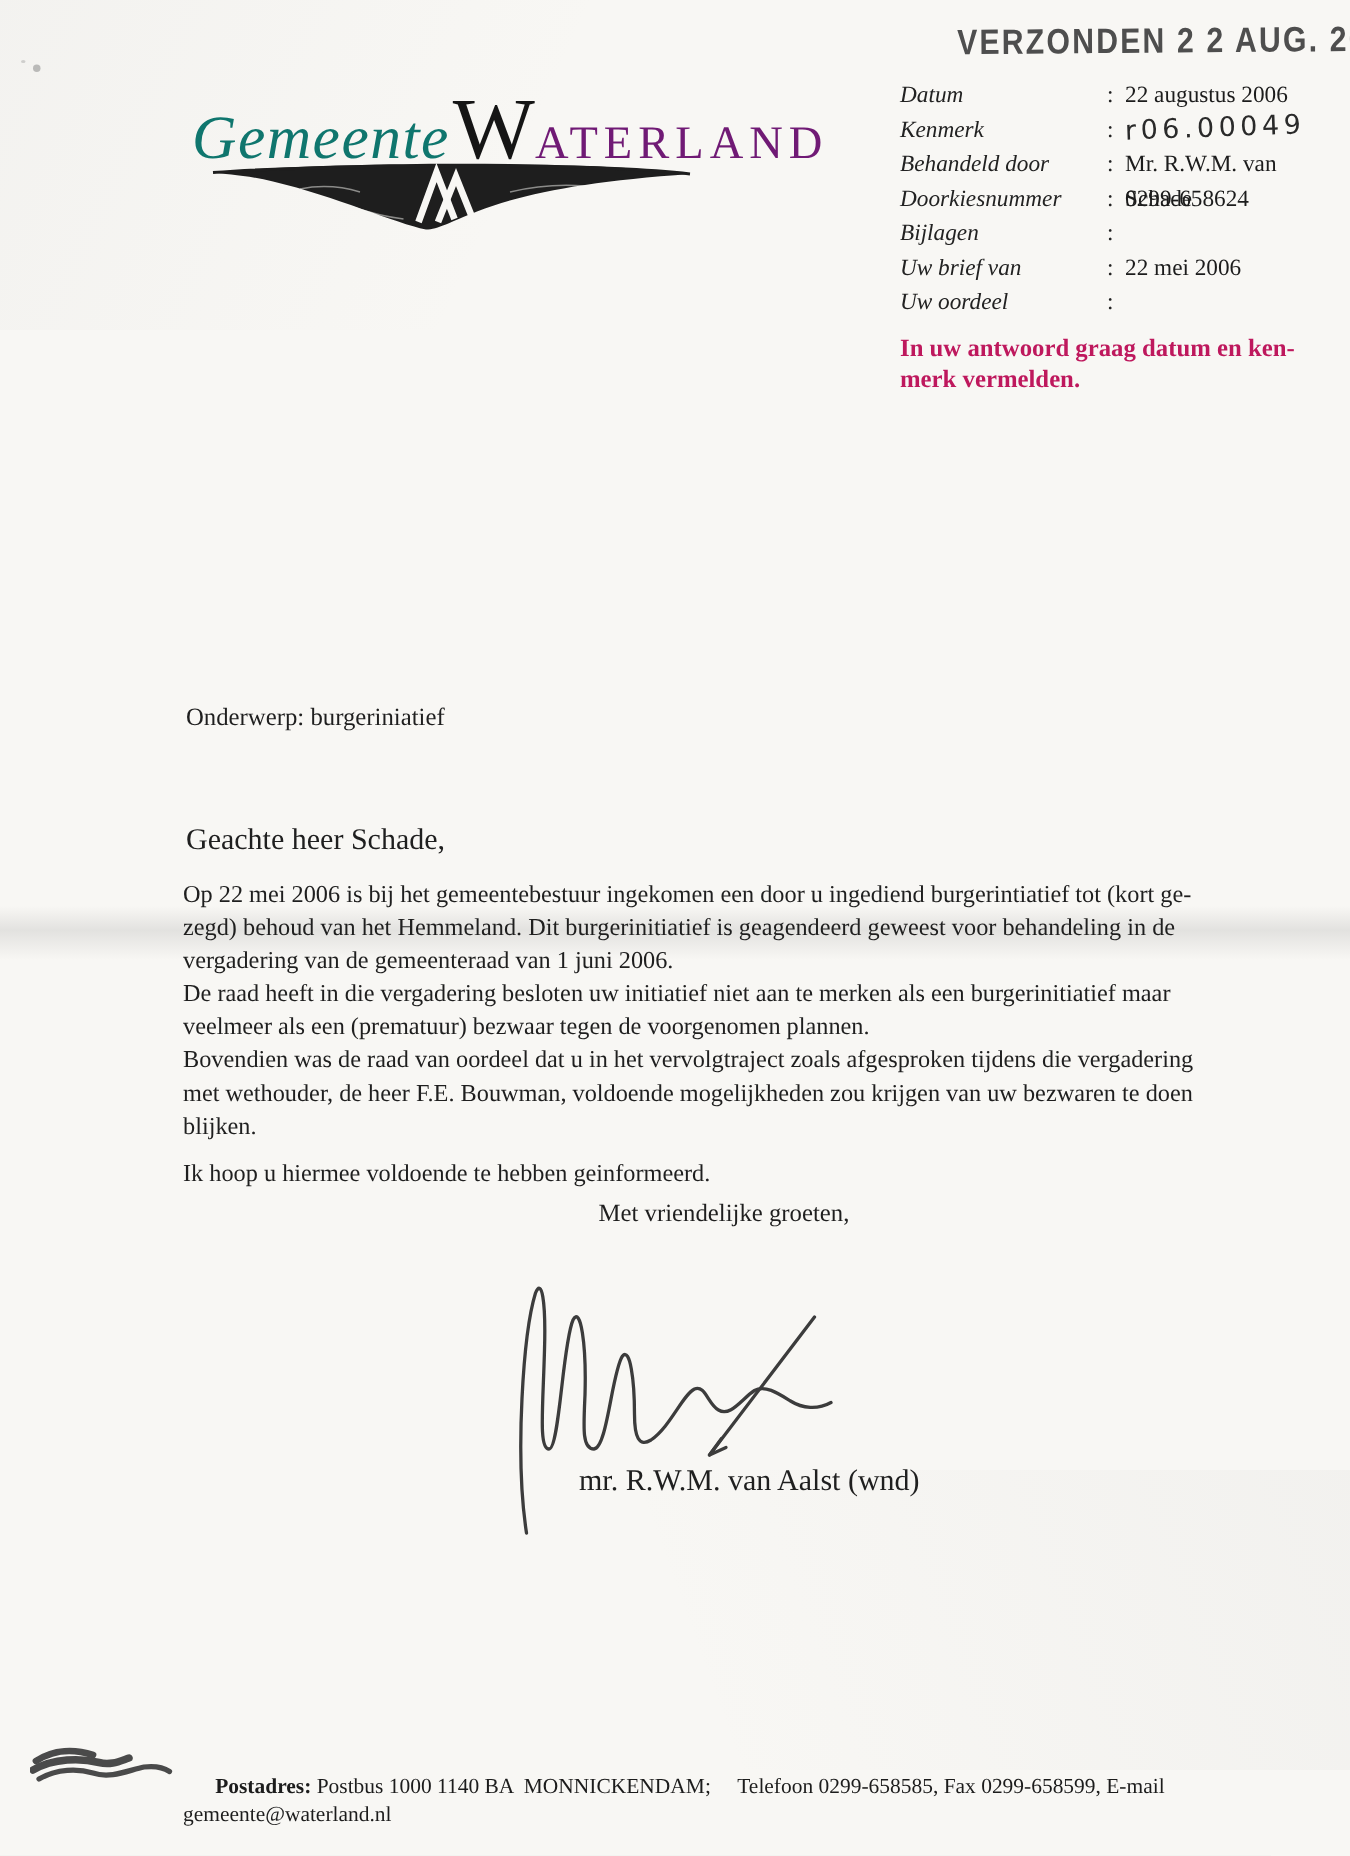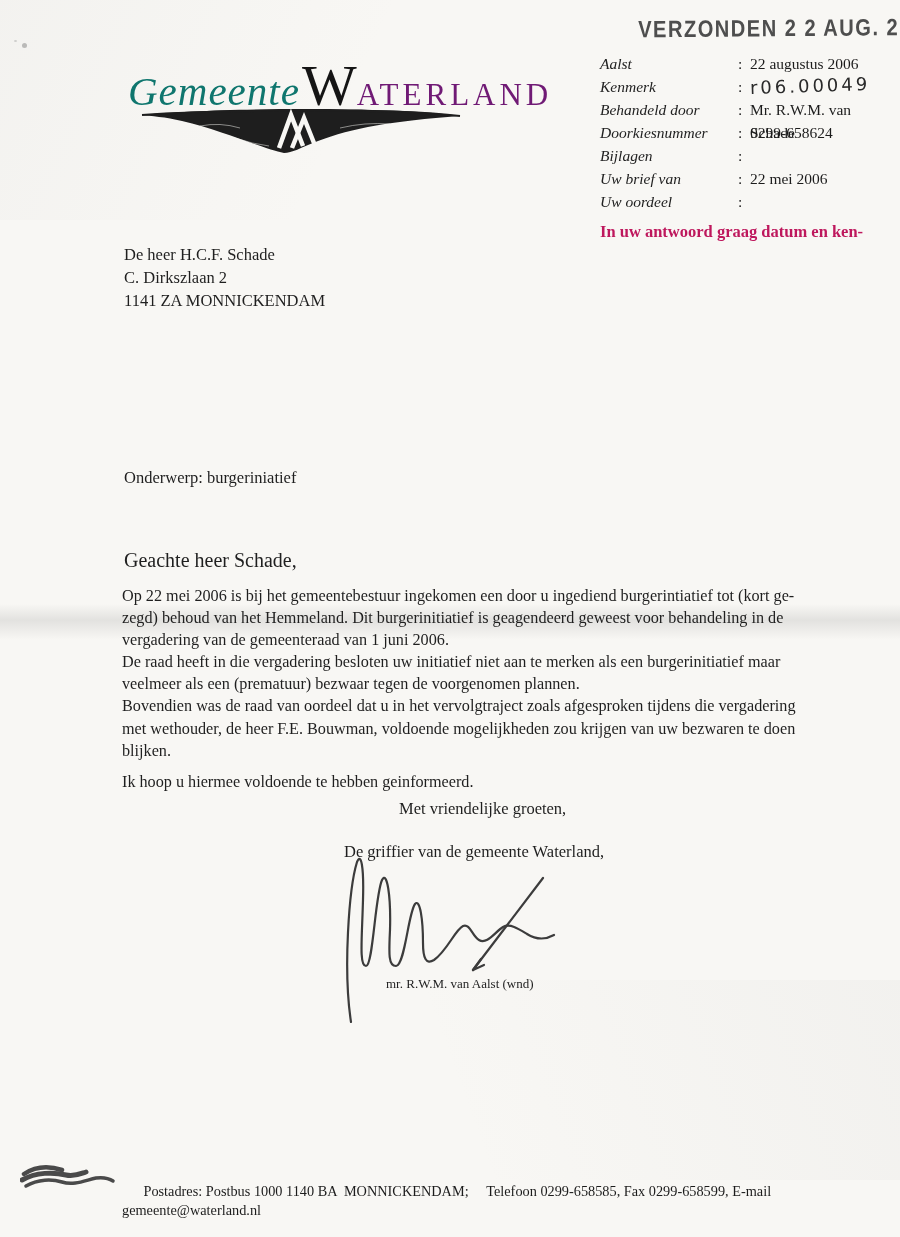--- a/index.html
+++ b/index.html
@@ -65,31 +65,31 @@
 
   
   .body-text{position:absolute;left:122px;top:585px;width:790px;font-size:16.2px;line-height:22.1px;}
   .body-line{white-space:nowrap;}
   .closing-line{margin-top:9px;white-space:nowrap;}
 
   
   .greeting{position:absolute;left:399px;top:799px;font-size:16.5px;}
   .role-line{position:absolute;left:344px;top:842px;font-size:16.5px;}
   .signature{position:absolute;left:333px;top:848px;z-index:1;}
-  .signer-name{position:absolute;left:386px;top:976px;font-size:13px;}
+  .signer-name{position:absolute;left:386px;top:976px;font-size:20px;}
 
   
   .footer{position:absolute;left:0;top:1158px;width:900px;height:60px;}
   .footer-wave{position:absolute;left:20px;top:6px;}
   .footer-text{
     position:absolute;left:122px;top:4px;width:770px;
     font-size:14.3px;line-height:19.5px;color:#1c1c1c;
     white-space:pre-wrap;
   }
-  .b{font-weight:400;}
+  .b{font-weight:700;}
 </style>
 </head>
 <body>
 
 <div class="page">
 
   <div class="scan-band band2"></div>
   <div class="scan-band band1"></div>
   <div class="scan-band band3"></div>
   <div class="speck" style="left:22px;top:43px;width:5px;height:5px;opacity:.55"></div>
@@ -104,21 +104,21 @@
     <path d="M2,9 C70,2 250,0 320,10 C252,15 212,22 178,35 C160,42 152,47 144,47 C124,43 84,25 42,15 C26,11 10,10 2,9 Z" fill="#1e1e1e"></path>
     <path d="M2,9 C70,4 250,2 320,10" fill="none" stroke="#1e1e1e" stroke-width="2"></path>
     <path d="M139,42 L151,9 L163,40" fill="none" stroke="#f8f7f4" stroke-width="4.5" stroke-linejoin="miter"></path>
     <path d="M152,42 L164,12 L176,42" fill="none" stroke="#f8f7f4" stroke-width="4.5" stroke-linejoin="miter"></path>
     <path d="M130,47 Q 157,52 184,46" fill="none" stroke="#f8f7f4" stroke-width="1.6"></path>
     <path d="M60,20 q 20,-4 40,2 M 200,22 q 25,-6 50,-4 M 95,32 q 18,6 34,8" fill="none" stroke="#f8f7f4" stroke-width="1" opacity="0.5"></path>
   </svg>
 
   <div class="meta">
     <div class="meta-row">
-      <span class="meta-label">Aalst</span>
+      <span class="meta-label">Datum</span>
       <span class="meta-colon">:</span>
       <span class="meta-value">22 augustus 2006</span>
     </div>
     <div class="meta-row">
       <span class="meta-label">Kenmerk</span>
       <span class="meta-colon">:</span>
       <span class="meta-value"><span class="handwritten">r06.00049</span></span>
     </div>
     <div class="meta-row">
       <span class="meta-label">Behandeld door</span>
@@ -140,47 +140,42 @@
       <span class="meta-colon">:</span>
       <span class="meta-value">22 mei 2006</span>
     </div>
     <div class="meta-row">
       <span class="meta-label">Uw oordeel</span>
       <span class="meta-colon">:</span>
       <span class="meta-value"></span>
     </div>
     <div class="meta-note">
       <div>In uw antwoord graag datum en ken-</div>
+      <div>merk vermelden.</div>
     </div>
   </div>
 
-  <div class="recipient">
-    <div>De heer H.C.F. Schade</div>
-    <div>C. Dirkszlaan 2</div>
-    <div>1141 ZA MONNICKENDAM</div>
-  </div>
 
   <div class="subject">Onderwerp: burgeriniatief</div>
 
   <div class="salutation">Geachte heer Schade,</div>
 
   <div class="body-text">
     <div class="body-line">Op 22 mei 2006 is bij het gemeentebestuur ingekomen een door u ingediend burgerintiatief tot (kort ge-</div>
     <div class="body-line">zegd) behoud van het Hemmeland. Dit burgerinitiatief is geagendeerd geweest voor behandeling in de</div>
     <div class="body-line">vergadering van de gemeenteraad van 1 juni 2006.</div>
     <div class="body-line">De raad heeft in die vergadering besloten uw initiatief niet aan te merken als een burgerinitiatief maar</div>
     <div class="body-line">veelmeer als een (prematuur) bezwaar tegen de voorgenomen plannen.</div>
     <div class="body-line">Bovendien was de raad van oordeel dat u in het vervolgtraject zoals afgesproken tijdens die vergadering</div>
     <div class="body-line">met wethouder, de heer F.E.  Bouwman, voldoende mogelijkheden zou krijgen van uw bezwaren te doen</div>
     <div class="body-line">blijken.</div>
     <div class="closing-line">Ik hoop u hiermee voldoende te hebben geinformeerd.</div>
   </div>
 
   <div class="greeting">Met vriendelijke groeten,</div>
-  <div class="role-line">De griffier van de gemeente Waterland,</div>
 
   <svg class="signature" width="245" height="180" viewBox="0 0 245 180">
     <g fill="none" stroke="#3c3c3c" stroke-width="2.2" stroke-linecap="round">
       <path d="M18,174 C 10,122 16,40 24,14 C 28,4 31,18 30,52 C 29,90 26,118 33,118 C 40,118 42,48 49,32 C 54,22 58,48 57,82 C 56,104 55,118 63,118 C 72,117 75,66 82,56 C 87,50 90,72 90,95 C 90,110 93,117 101,112 C 114,103 122,82 130,78 C 137,75 139,88 146,92 C 154,97 162,84 170,79 C 177,75 186,81 194,86 C 202,91 212,92 221,87"></path>
       <path d="M210,30 L 140,122"></path>
       <path d="M140,122 L 148,111 M140,122 L 151,117"></path>
     </g>
   </svg>
 
   <div class="signer-name">mr. R.W.M. van Aalst (wnd)</div>

